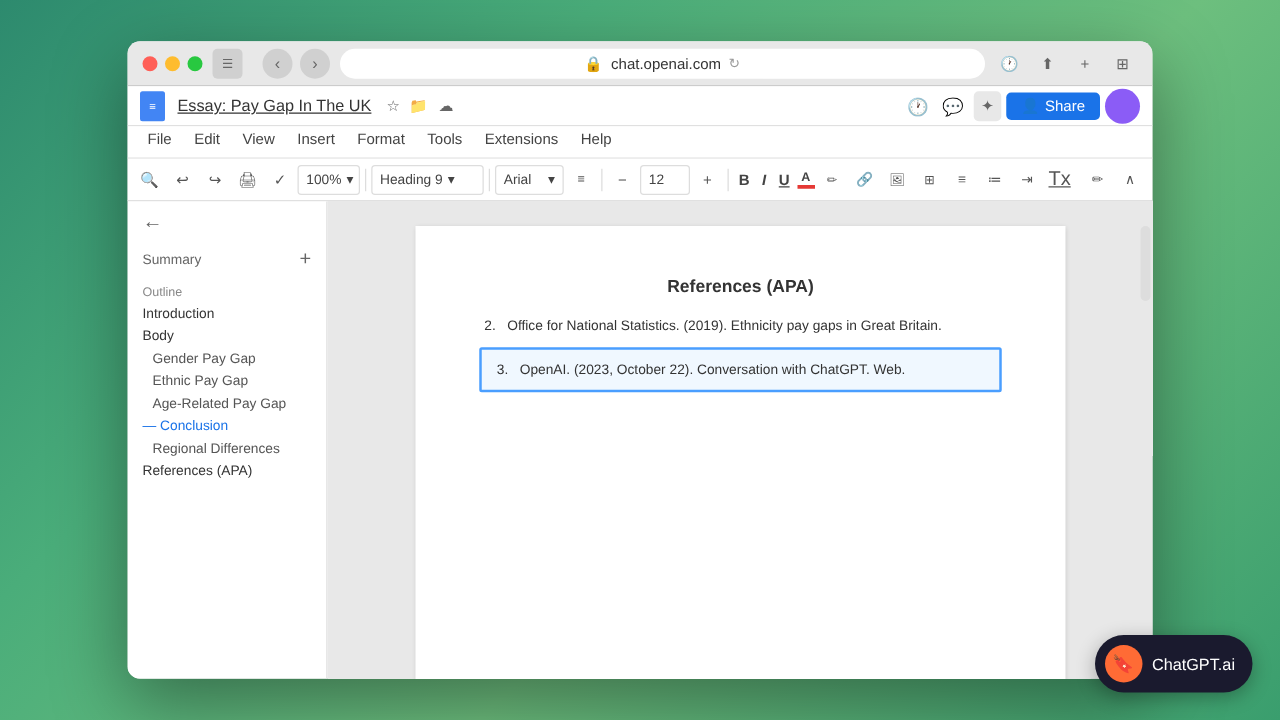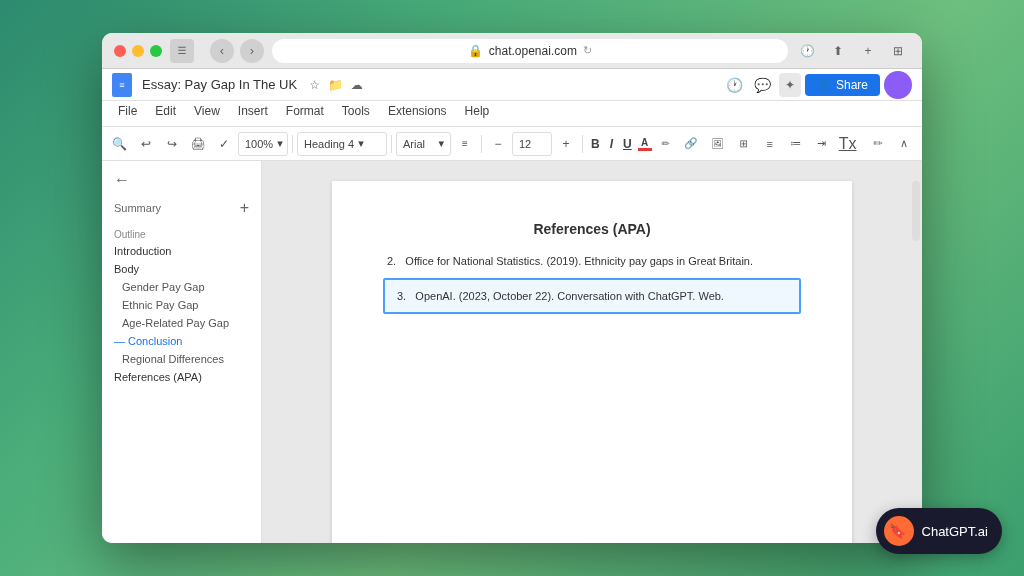--- a/index.html
+++ b/index.html
@@ -140,20 +140,21 @@
       color: white;
       font-weight: bold;
       margin-right: 6px;
       flex-shrink: 0;
     }
 
     .doc-title {
       font-size: 13px;
       color: #333;
       font-weight: 500;
+      text-decoration: underline;
     }
 
     .doc-title-icons {
       display: flex;
       gap: 4px;
       margin-left: 6px;
       align-items: center;
     }
 
     .icon-btn {
@@ -512,21 +513,21 @@
     <div class="toolbar-btn">↩</div>
     <div class="toolbar-btn">↪</div>
     <div class="toolbar-btn">🖨</div>
     <div class="toolbar-btn">✓</div>
     <div class="toolbar-dropdown zoom-select">
       <span>100%</span>
       <span>▾</span>
     </div>
     <div class="toolbar-divider"></div>
     <div class="toolbar-dropdown style-select">
-      <span>Heading 4</span>
+      <span>Heading 9</span>
       <span>▾</span>
     </div>
     <div class="toolbar-divider"></div>
     <div class="toolbar-dropdown font-select">
       <span>Arial</span>
       <span>▾</span>
     </div>
     <div class="toolbar-btn" style="font-size:10px;">≡</div>
     <div class="toolbar-divider"></div>
     <div class="toolbar-btn">−</div>

